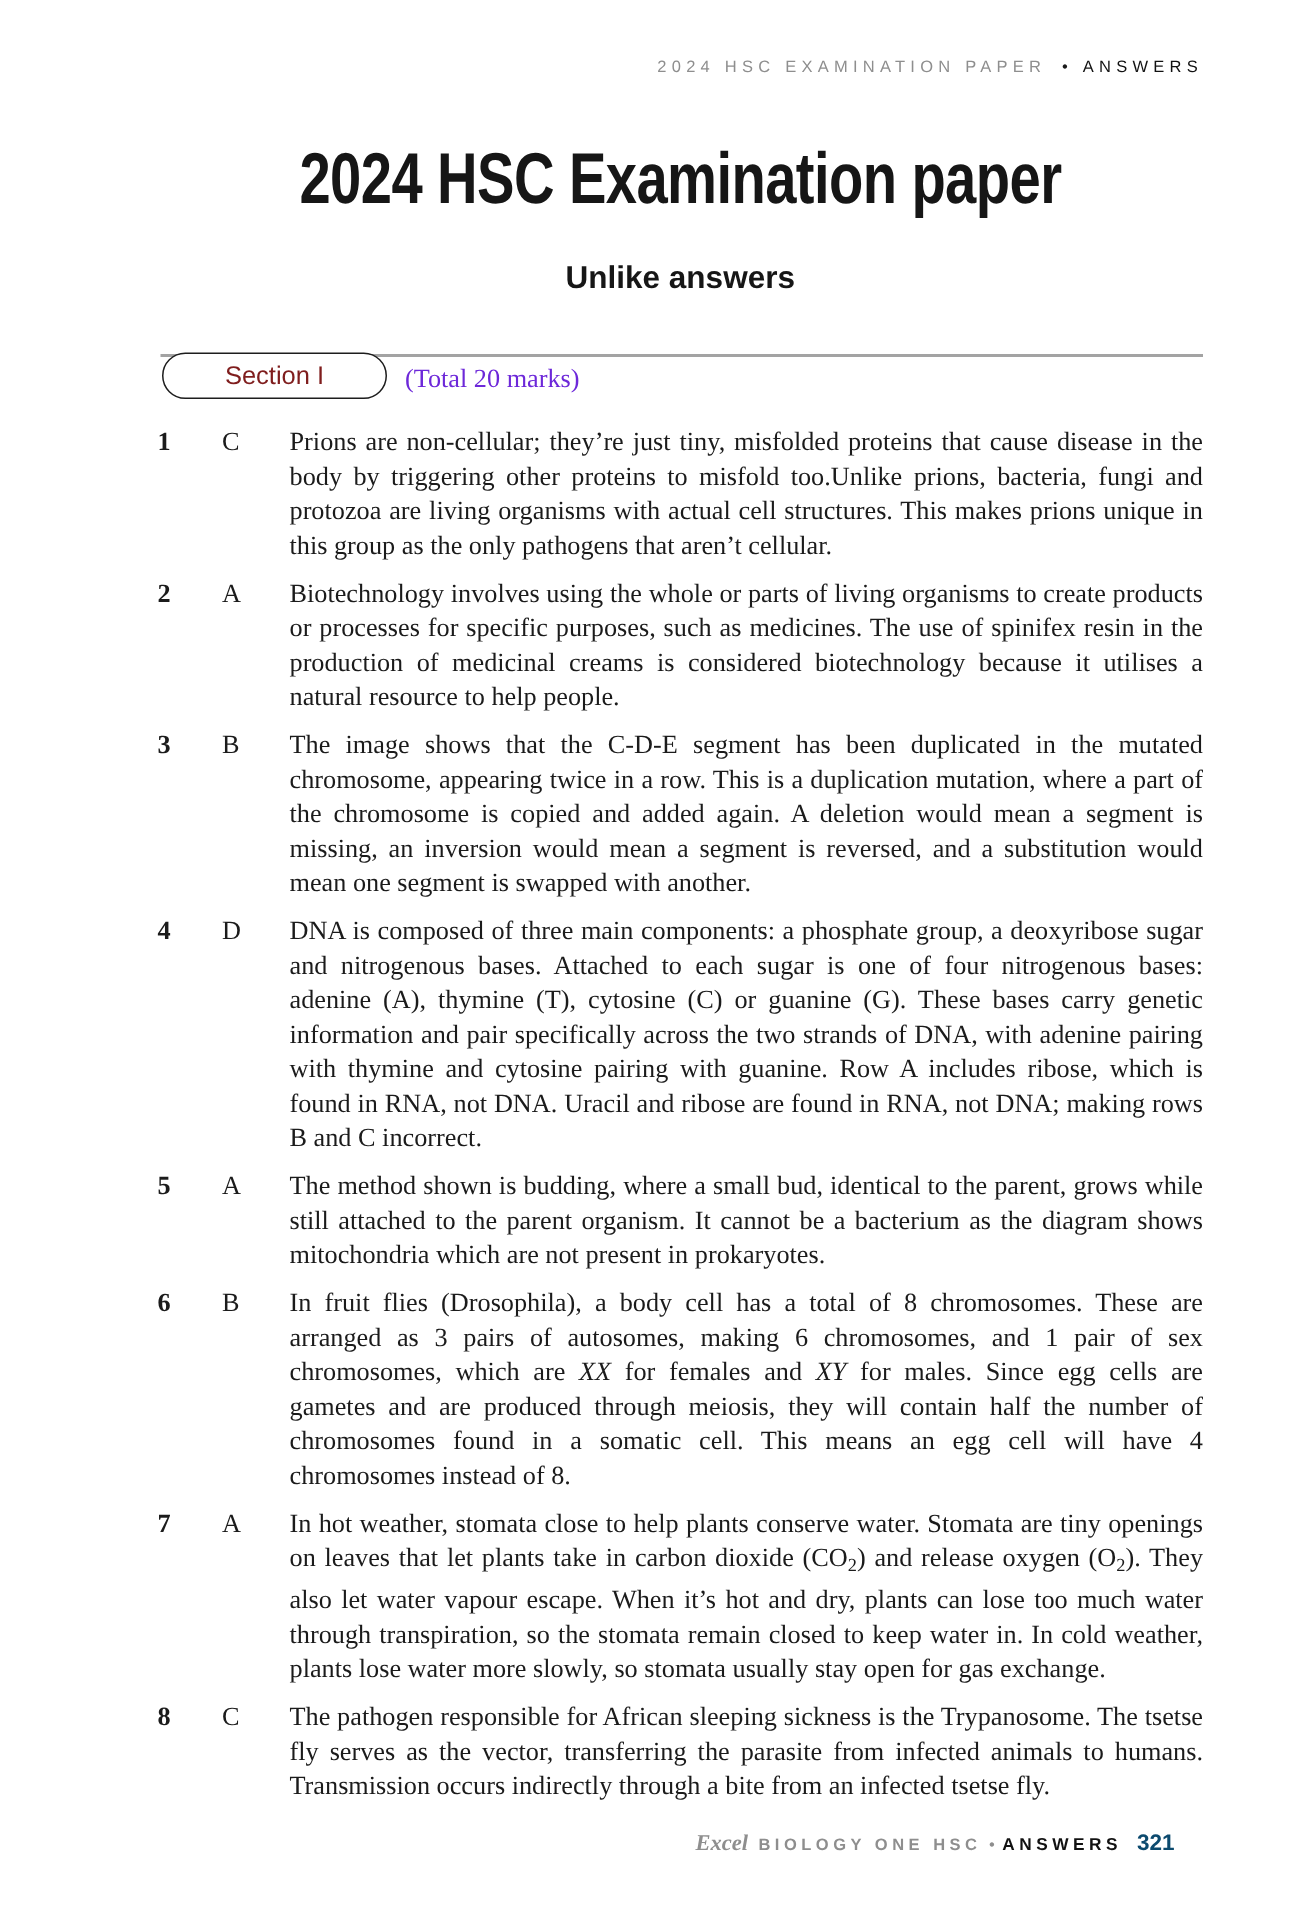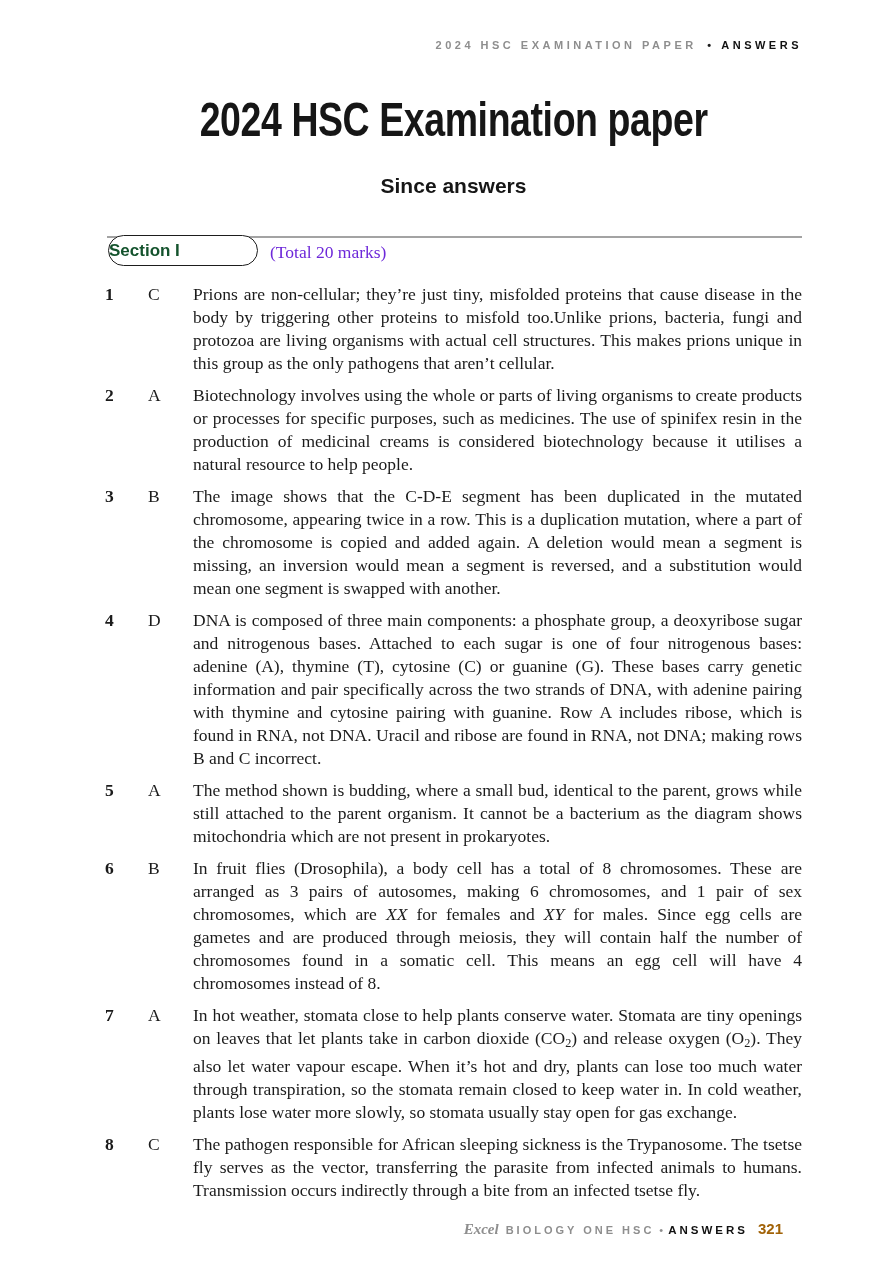--- a/index.html
+++ b/index.html
@@ -23,21 +23,21 @@
     width: 697px;
     height: 100%;
   }
   
   .running-header {
     position: absolute;
     top: 39px;
     right: 0;
     font-family: "Liberation Sans", sans-serif;
     font-size: 11px;
-    font-weight: bold;
+    font-weight: normal;
     letter-spacing: 3.5px;
     white-space: nowrap;
   }
   .rh-gray { color: #8e8e8e; }
   .rh-bullet { color: #1a1a1a; margin: 0 4px; letter-spacing: 0; }
   .rh-black { color: #111111; }
   
   .title {
     position: absolute;
     top: 96px;
@@ -90,24 +90,25 @@
     position: absolute;
     top: -1px;
     left: 3px;
     width: 148px;
     height: 29px;
     background: #ffffff;
     border: 1.5px solid #1d1d1d;
     border-radius: 16px;
     display: flex;
     align-items: center;
+    justify-content: center;
     font-family: "Liberation Sans", sans-serif;
     font-size: 17px;
-    font-weight: bold;
-    color: #14532d;
+    font-weight: normal;
+    color: #7f1d1d;
   }
   .total {
     position: absolute;
     left: 165px;
     top: 6px;
     font-family: "Liberation Serif", serif;
     font-size: 17.5px;
     color: #6d28d9;
   }
   
@@ -165,39 +166,39 @@
     font-family: "Liberation Sans", sans-serif;
     font-size: 11.5px;
     font-weight: bold;
     letter-spacing: 3px;
     color: #111111;
   }
   .f-page {
     font-family: "Liberation Sans", sans-serif;
     font-size: 15px;
     font-weight: bold;
-    color: #a16207;
+    color: #0c4a6e;
     margin-left: 10px;
   }
 </style>
 </head>
 <body>
 
 <div class="page">
   <div class="content">
 
     <div class="running-header">
       <span class="rh-gray">2024 HSC EXAMINATION PAPER</span>
       <span class="rh-bullet">•</span>
       <span class="rh-black">ANSWERS</span>
     </div>
 
     <h1 class="title"><span class="condensed">2024 HSC Examination paper</span></h1>
 
-    <h2 class="subtitle">Since answers</h2>
+    <h2 class="subtitle">Unlike answers</h2>
 
     <div class="section-row">
       <div class="rule"></div>
       <div class="pill">
         <span>Section I</span>
       </div>
       <div class="total">(Total 20 marks)</div>
     </div>
 
     <div class="answers">

